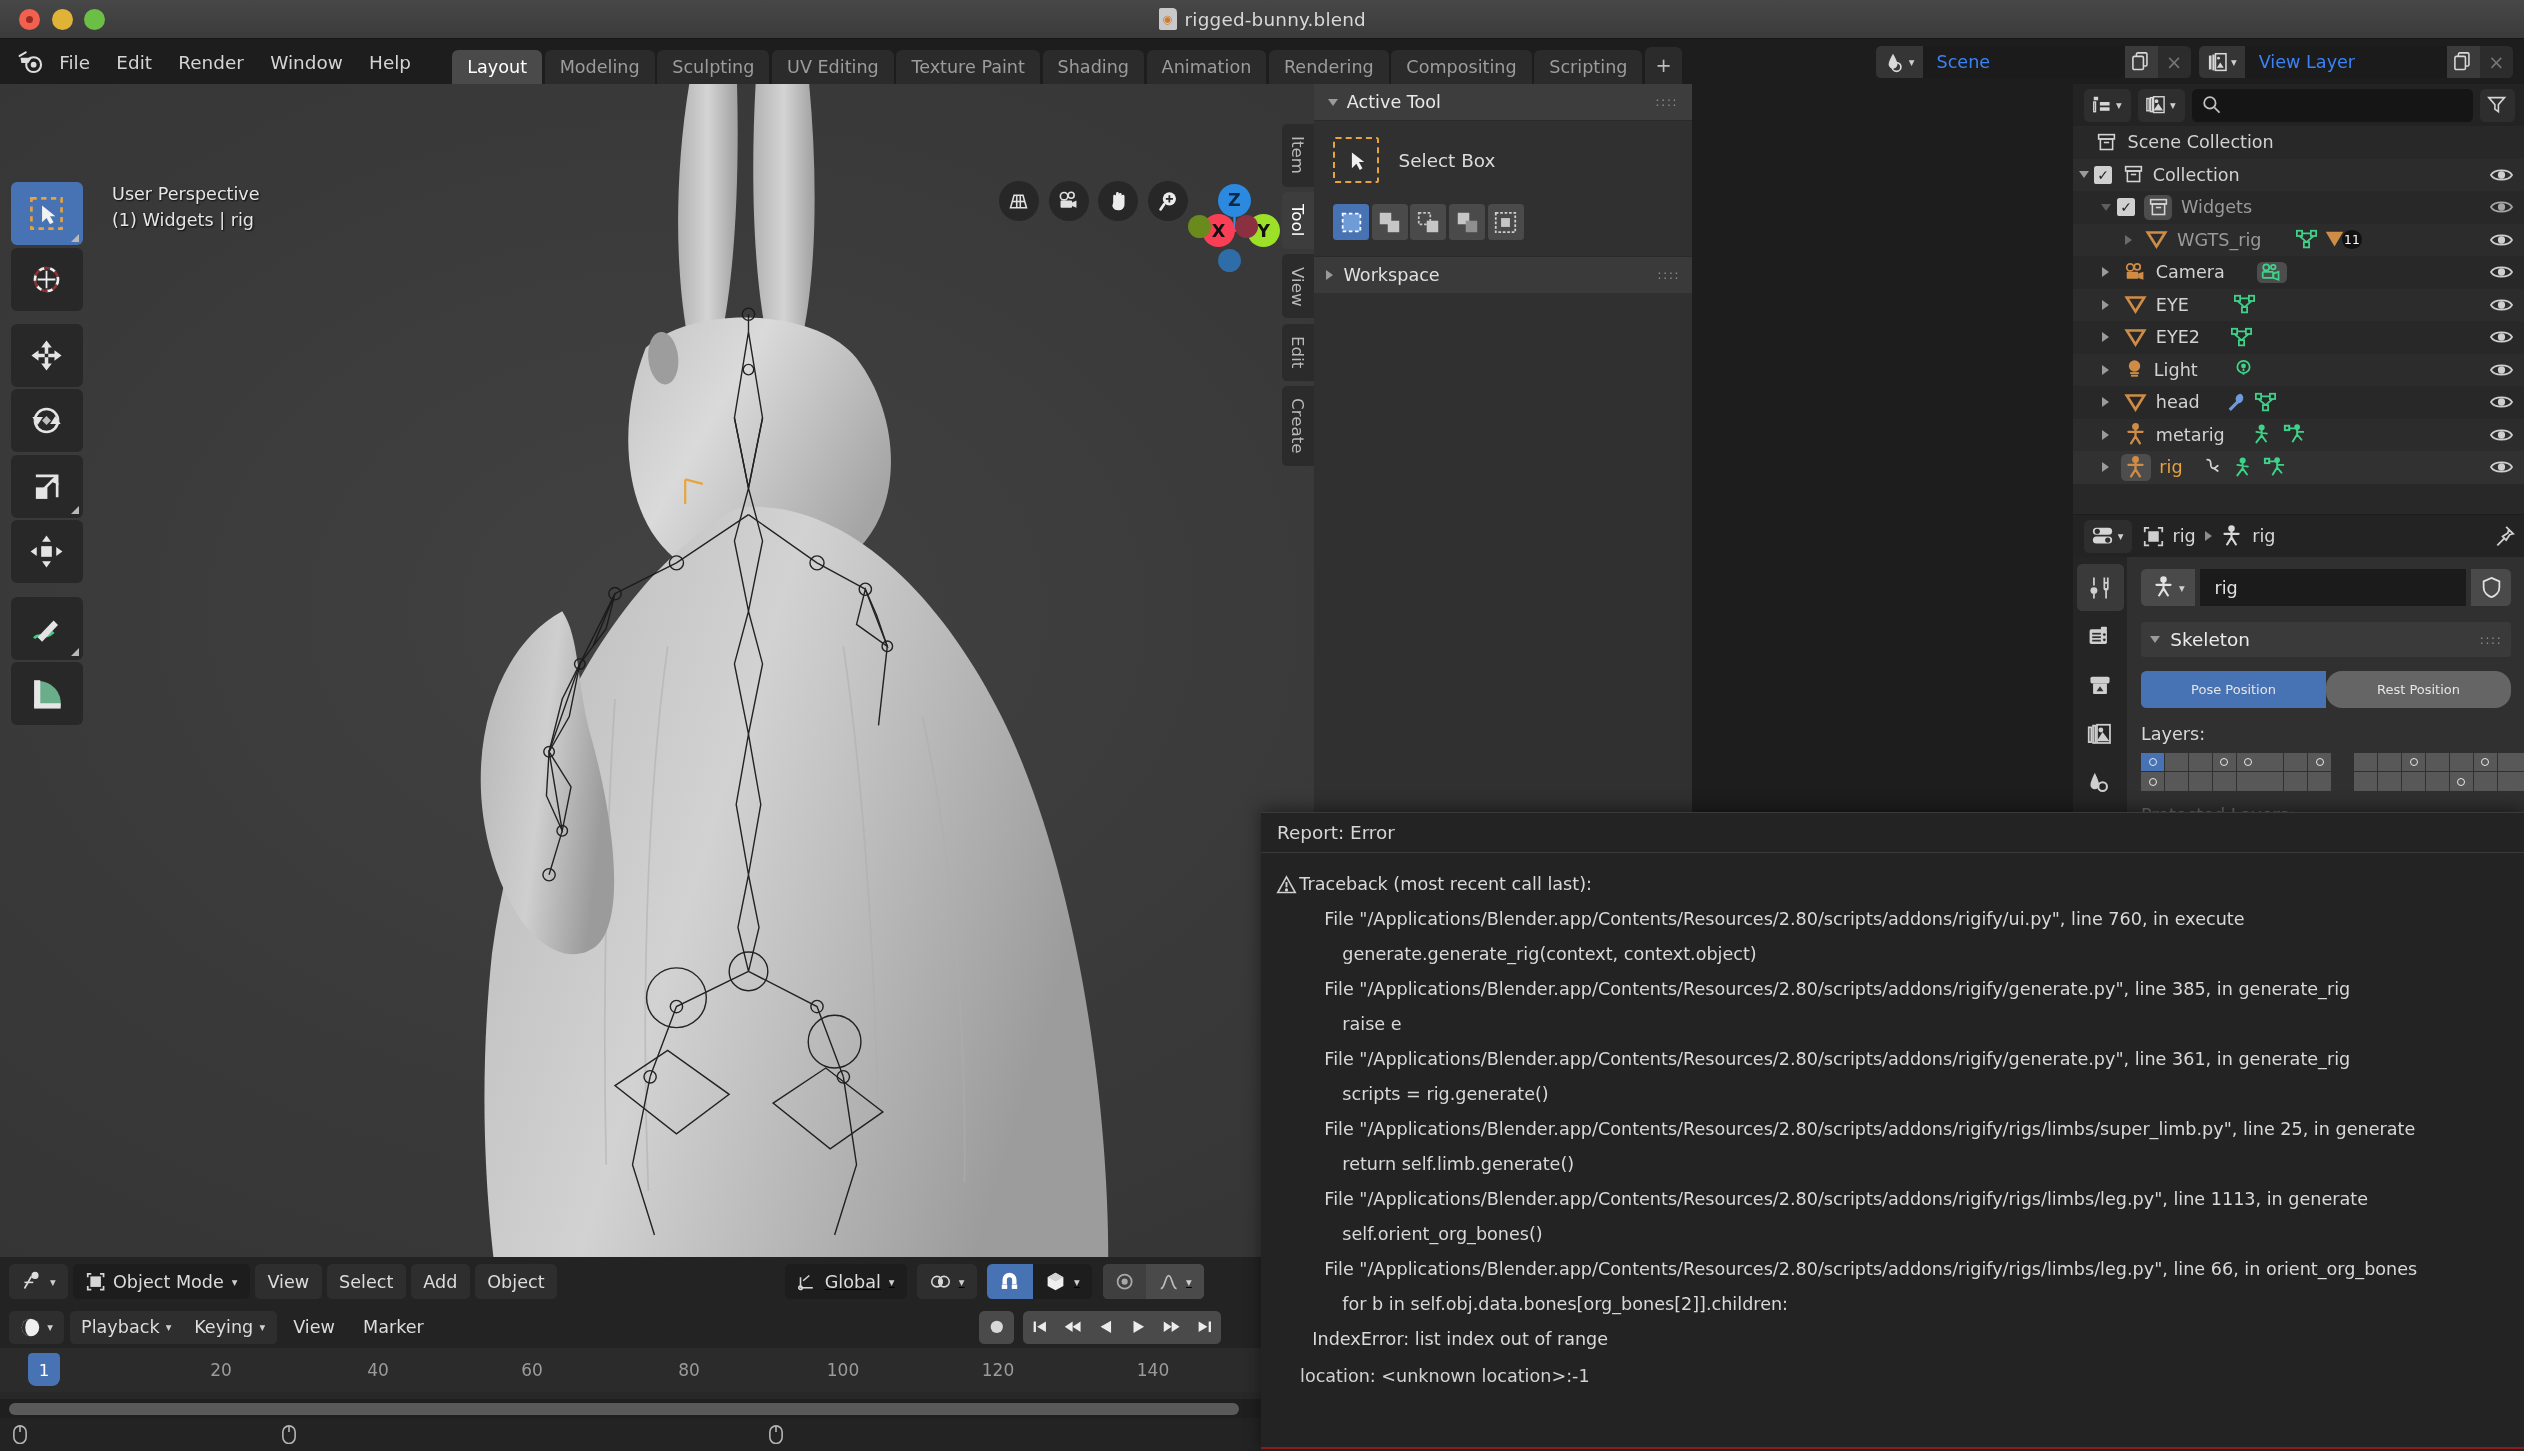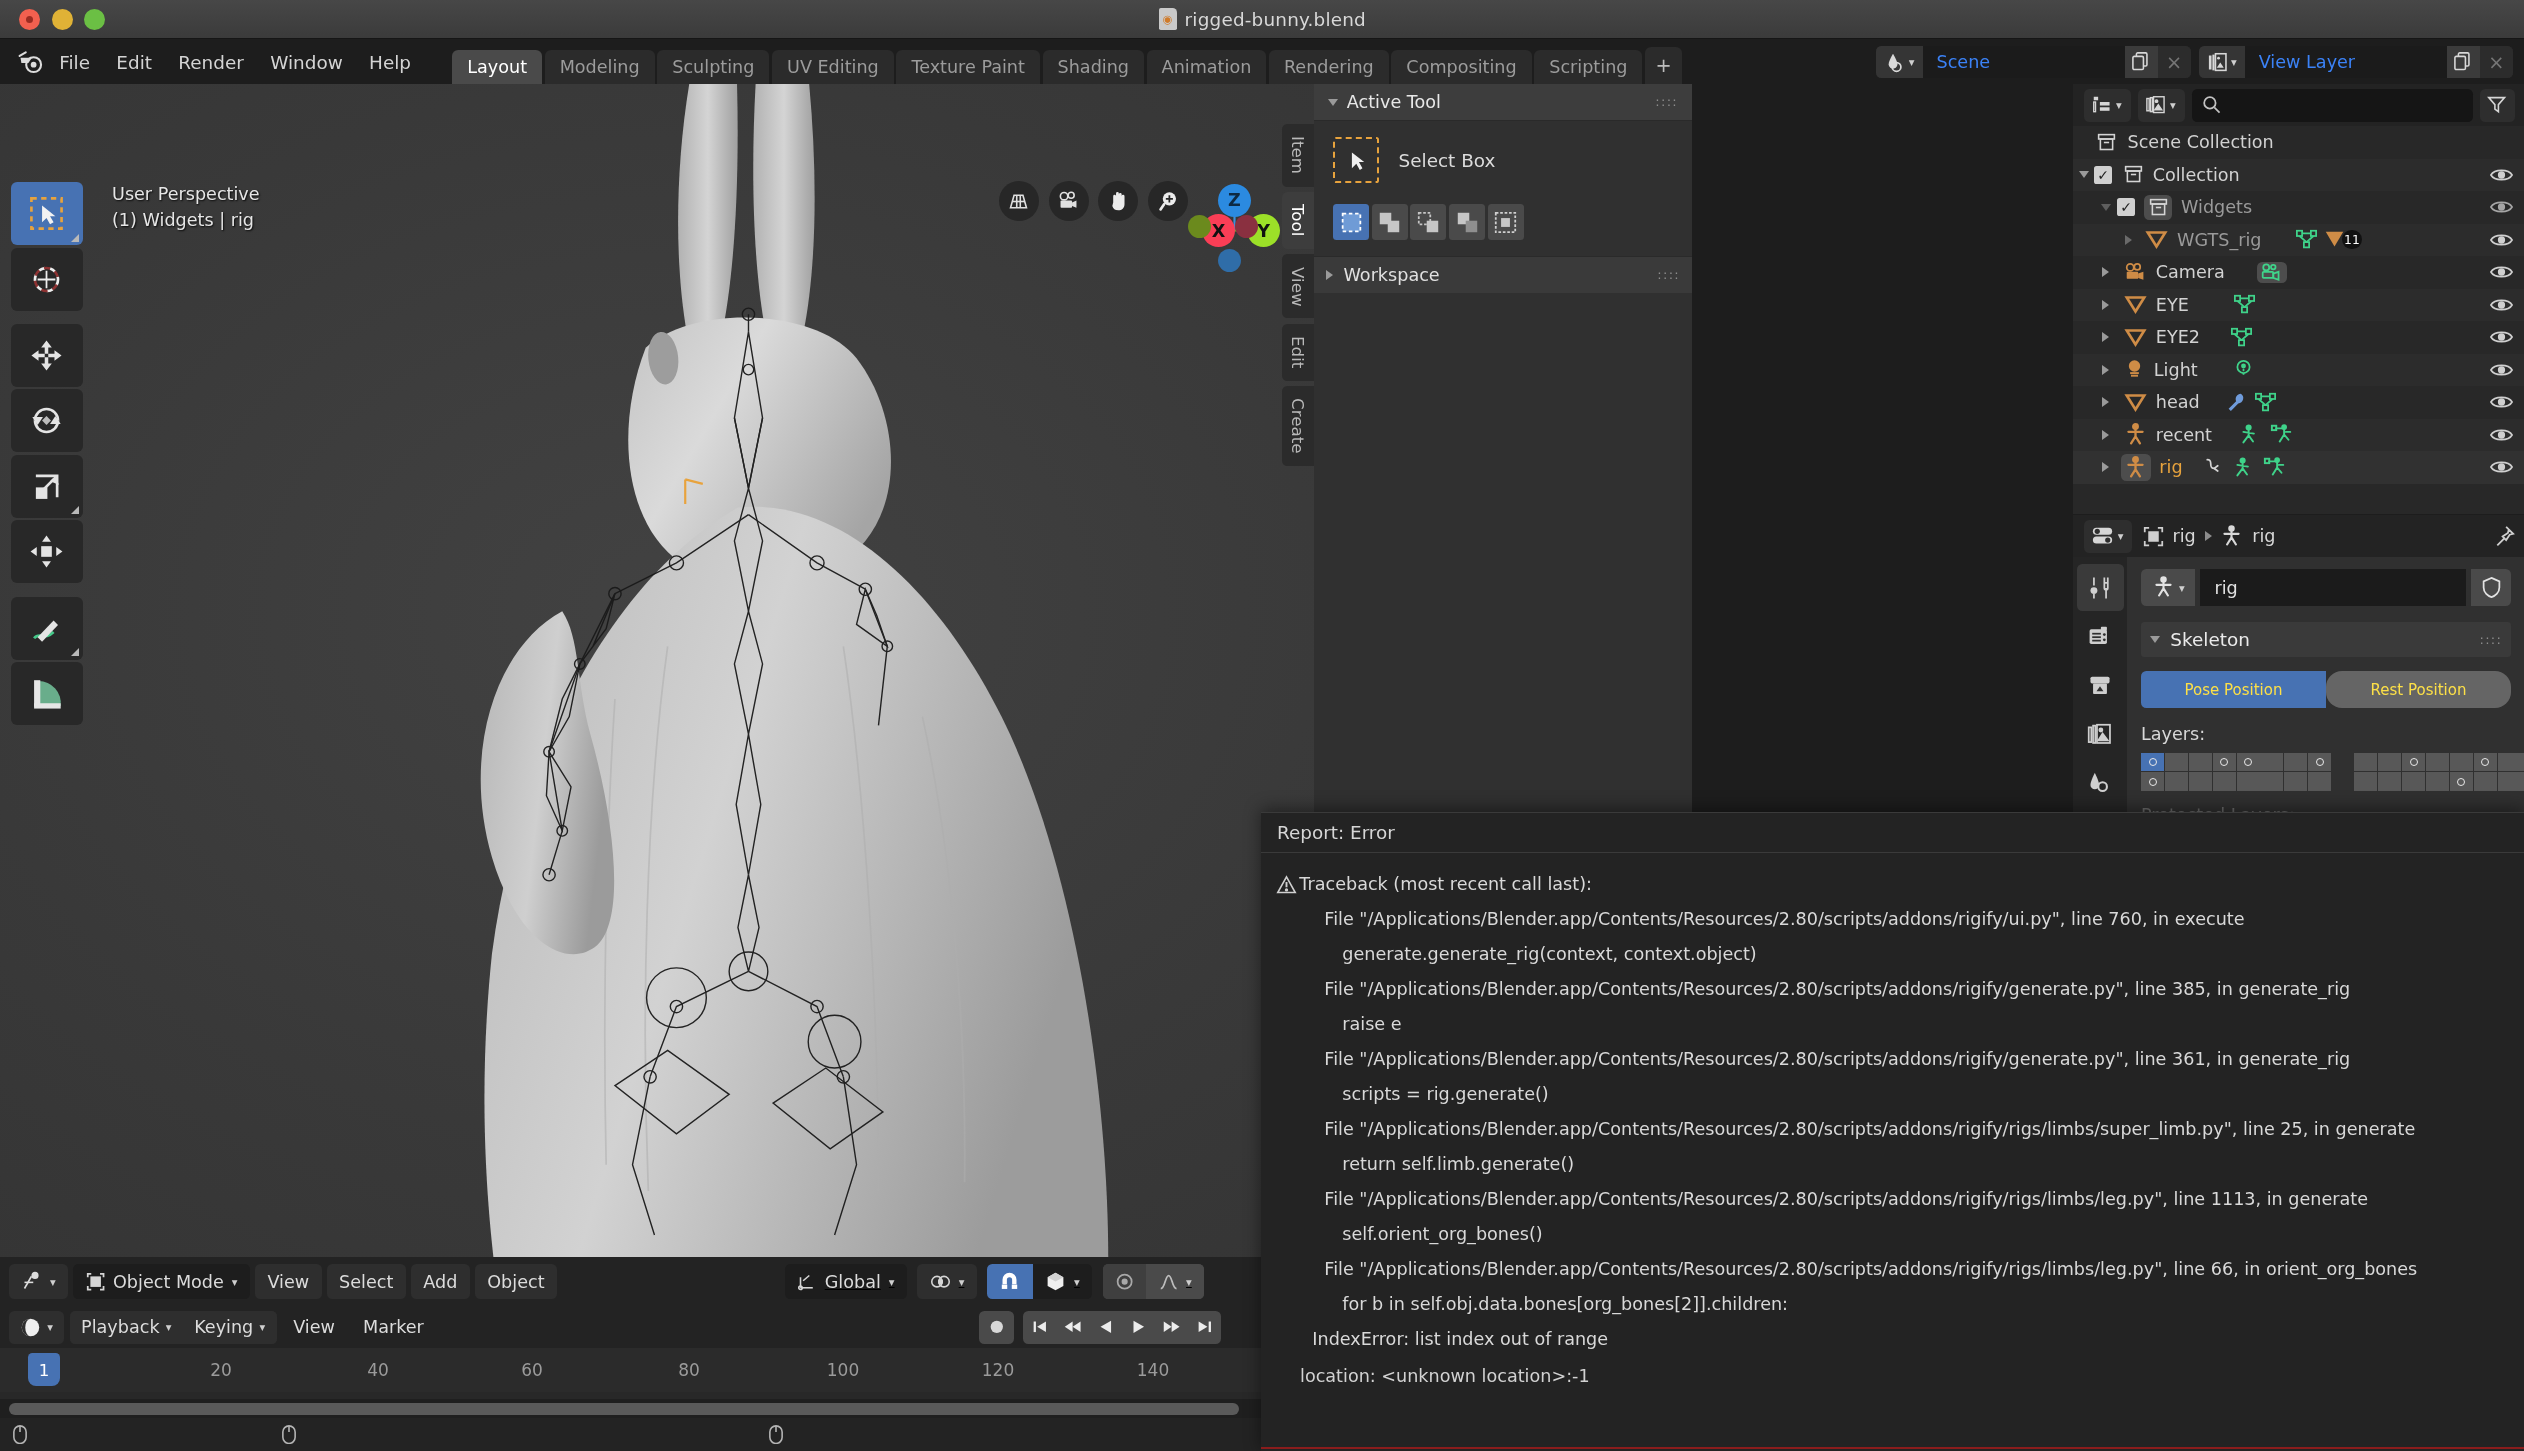--- a/index.html
+++ b/index.html
@@ -187,21 +187,21 @@
   .pr-tab.active { background:#3a3a3a; }
   .pr-main { position:absolute; left:54px; top:42px; right:0; bottom:0; padding:12.3px 14px; }
   .pr-namerow { display:flex; align-items:center; gap:5.3px; }
   .pr-namedd { background:#4a4a4a; border-radius:5.3px 0 0 5.3px; height:37px; display:flex;align-items:center;gap:4.4px;padding:0 10.5px;}
   .pr-nameval { flex:1; background:#1b1b1b; height:37px; display:flex; align-items:center; padding:0 14px;
                 font-size:17.6px;color:#e2e2e2;}
   .pr-shield { width:40px;height:37px;background:#4a4a4a;border-radius:0 5.3px 5.3px 0;display:flex;align-items:center;justify-content:center;}
   .pr-section { margin-top:16px; height:35px; background:#3a3a3a; display:flex;align-items:center;gap:10.5px;
                 padding:0 8.8px; font-size:18.4px; color:#eaeaea; border-radius:3.5px;}
   .pr-posrow { display:flex; margin-top:14px; border-radius:5.3px; overflow:hidden;}
-  .pr-pos { flex:1; height:37px; display:flex;align-items:center;justify-content:center;font-size:15px;color:#fde047;}
+  .pr-pos { flex:1; height:37px; display:flex;align-items:center;justify-content:center;font-size:13px;color:#e5e5e5;}
   .pr-pos.on { background:#4772b3; }
   .pr-pos.off { background:#656565;border-radius:16px; }
   .pr-layers-lbl { margin-top:16px; font-size:17.6px; color:#d8d8d8;}
   .lay-wrap { display:flex; gap:23px; margin-top:8.8px;}
   .lay-grid { display:grid; grid-template-columns: repeat(8, 23px); grid-auto-rows:18.4px; gap:0.9px;}
   .lay-cell { background:#585858; display:flex;align-items:center;justify-content:center;}
   .lay-cell.on { background:#4772b3; }
   .lay-dot { width:8px;height:8px;border:1.8px solid #e8e8e8;border-radius:50%;}
   .pr-faded { color:#6a6a6a; font-size:17.6px; margin-top:14px; }
 
@@ -1048,21 +1048,21 @@
         <span style="width:21px"></span>
         <span style="width:23px;display:flex;justify-content:center">
             <span class="tri"></span>
           </span>
         <span style="margin:0 8.8px 0 7px">
           <svg width="23" height="23" viewBox="0 0 26 26" fill="none" stroke="#cf8c46" stroke-width="2.6" stroke-linecap="round">
               <circle cx="13" cy="4" r="2.6" fill="#cf8c46"></circle>
               <path d="M13 7 v8 M5 10 h16 M13 15 l-5 8 M13 15 l5 8"></path>
             </svg>
         </span>
-        <span class="nm">recent</span>
+        <span class="nm">metarig</span>
         <span style="margin-left:26px;display:flex;gap:8.8px;align-items:center">
           <span>
             <svg width="23" height="21" viewBox="0 0 26 24" fill="none" stroke="#3fd38a" stroke-width="2.2" stroke-linecap="round">
                 <circle cx="12" cy="4" r="2.4" fill="#3fd38a"></circle>
                 <path d="M12 7 v6 M6 9 l12 2 M12 13 l-6 8 M12 13 l5 7"></path>
               </svg>
           </span>
           <span>
             <svg width="23" height="21" viewBox="0 0 26 24" fill="none" stroke="#3fd38a" stroke-width="2.2" stroke-linecap="round">
                 <rect x="2" y="2" width="5" height="5"></rect>

